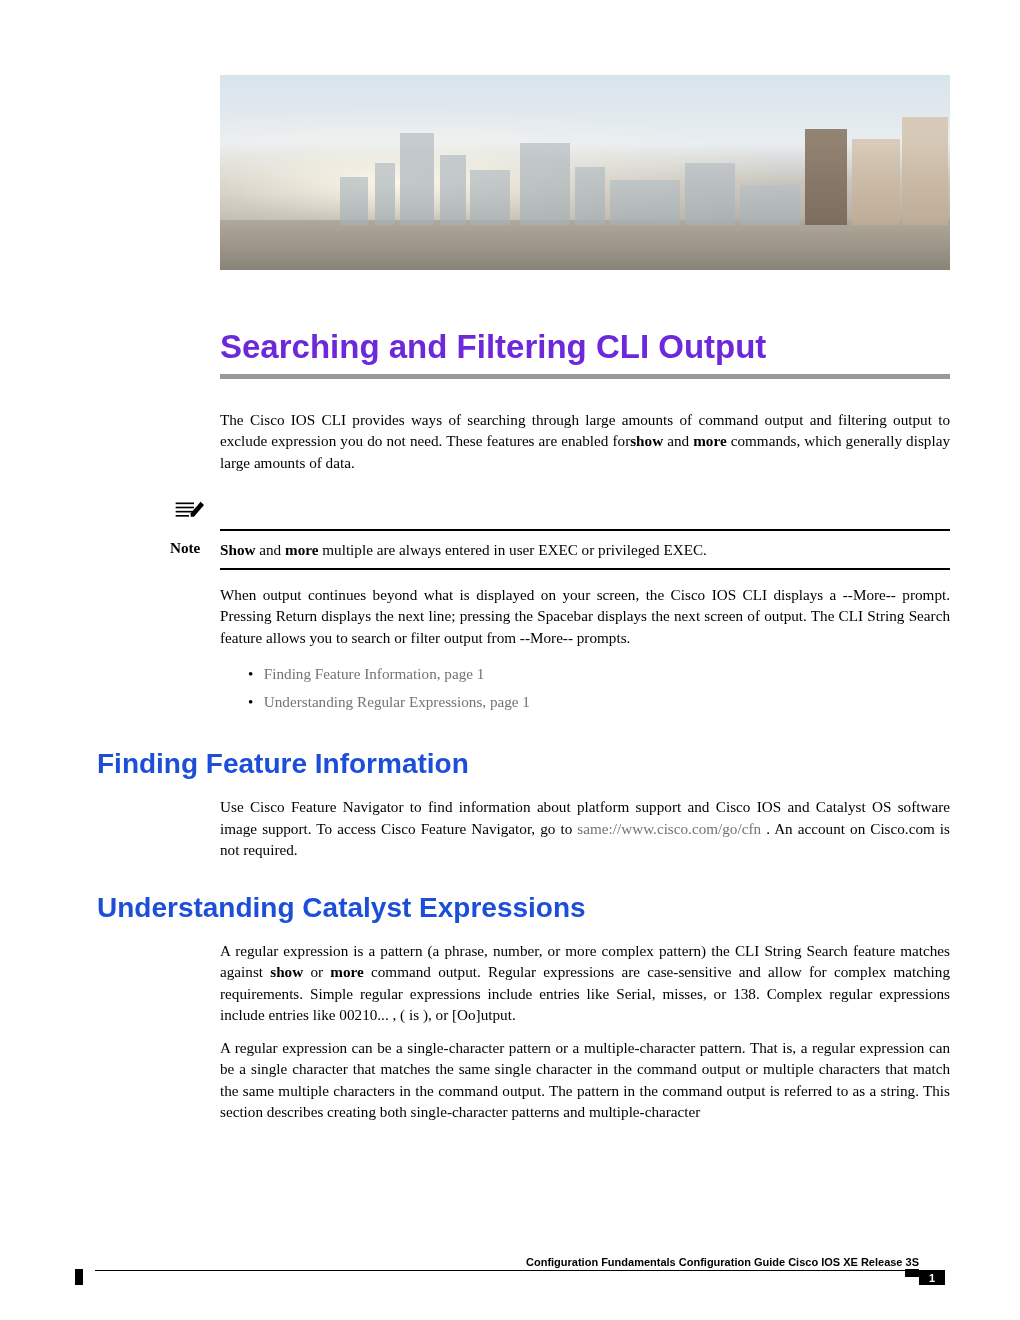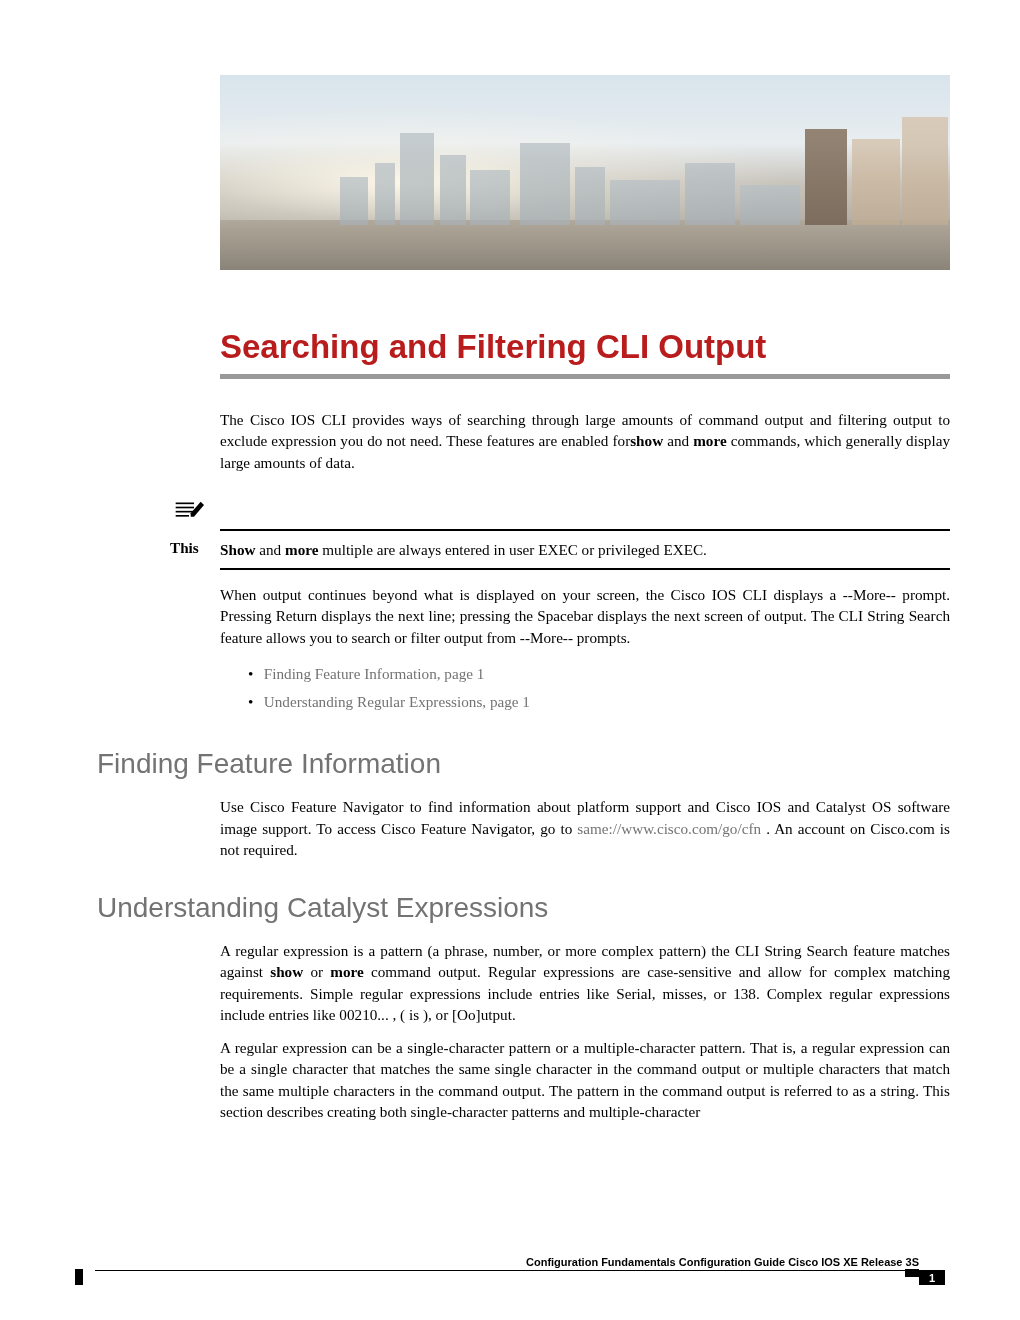--- a/index.html
+++ b/index.html
@@ -51,21 +51,21 @@
   .ground {
     position: absolute;
     bottom:0; left:0; right:0; height:50px;
     background: linear-gradient(to bottom, #b0a89a 0%, #8a8478 100%);
   }
   .main-title {
     font-family: Arial, Helvetica, sans-serif;
     font-weight: bold;
     font-size: 33px;
     margin: 58px 0 8px 145px;
-    color: #b91c1c;
+    color: #6d28d9;
   }
   .title-rule {
     margin-left: 145px;
     height: 5px;
     background: #999;
     width: 730px;
     margin-bottom: 30px;
   }
   .body-text {
     margin-left: 145px;
@@ -120,24 +120,24 @@
     font-size: 15.2px;
     line-height: 1.85;
     margin-top: 12px;
     margin-bottom: 20px;
   }
   .toc-item { padding-left: 28px; }
   .bullet { color: #000; display:inline-block; width: 12px; }
   .link { color: #737373; }
   .section-heading {
     font-family: Arial, Helvetica, sans-serif;
-    font-weight: normal;
+    font-weight: bold;
     font-size: 28px;
     margin: 32px 0 16px 22px;
-    color: #737373;
+    color: #1d4ed8;
   }
   .footer {
     position: absolute;
     bottom: 49px;
     left: 75px;
     right: 75px;
   }
   .footer-line {
     text-align: right;
     font-family: Arial, Helvetica, sans-serif;
@@ -214,21 +214,21 @@
           <line x1="4" y1="10" x2="26" y2="10"></line>
           <line x1="4" y1="15" x2="26" y2="15"></line>
           <line x1="4" y1="20" x2="26" y2="20"></line>
           <line x1="4" y1="25" x2="20" y2="25"></line>
         </g>
         <polygon points="22,22 34,8 38,12 26,26 22,26" fill="#000"></polygon>
       </svg>
     </div>
     <div class="note-rule"></div>
     <div class="note-row">
-      <div class="note-label">This</div>
+      <div class="note-label">Note</div>
       <div class="note-content">
         <b>Show</b><span>  and </span><b>more</b><span> multiple are always entered in user EXEC or privileged EXEC.</span>
       </div>
     </div>
     <div class="note-rule"></div>
   </div>
 
   <div class="body-text">
     <p>When output continues beyond what is displayed on your screen, the Cisco IOS CLI displays a --More-- prompt. Pressing Return displays the next line; pressing the Spacebar displays the next screen of output. The CLI String Search feature allows you to search or filter output from --More-- prompts.</p>
   </div>

